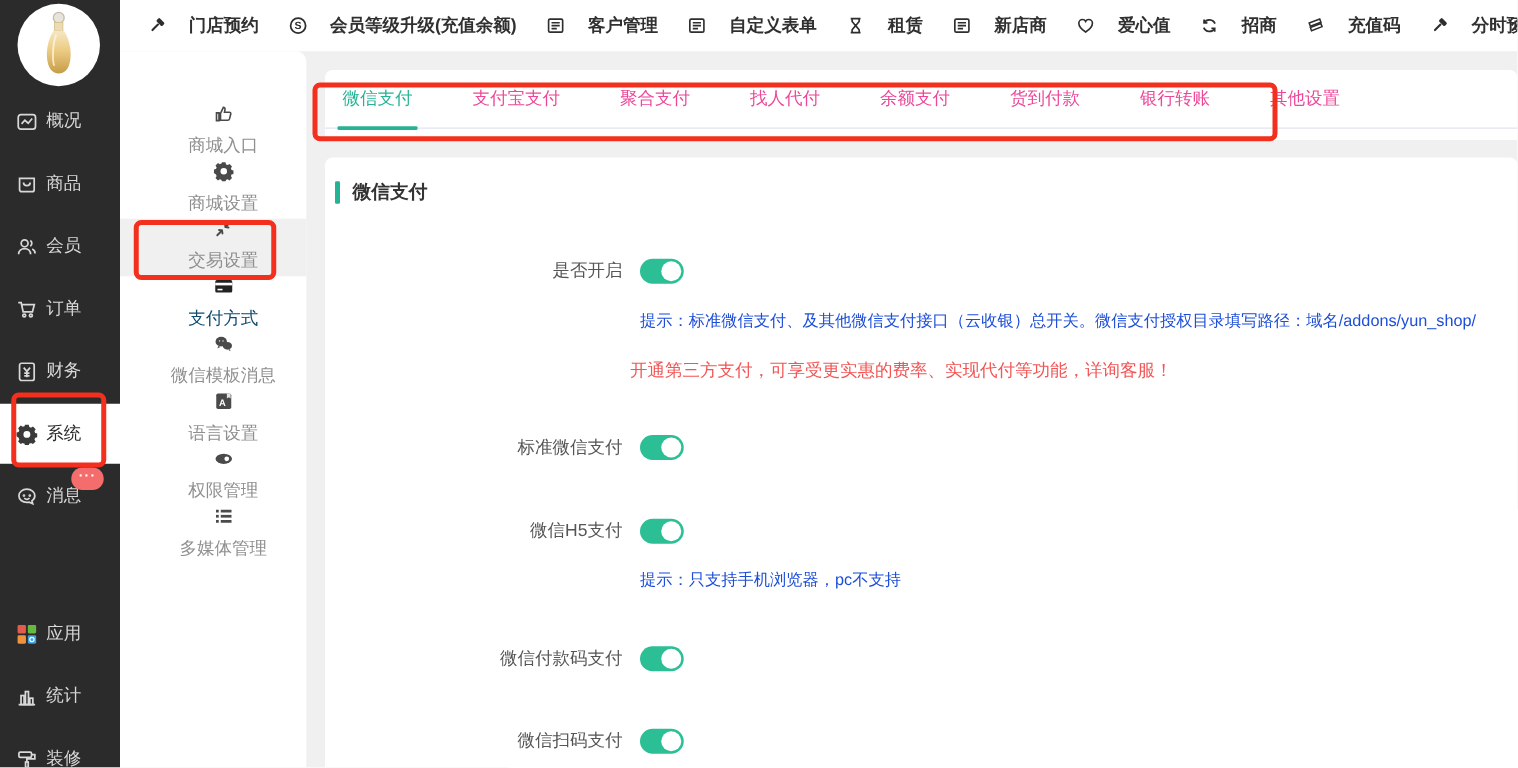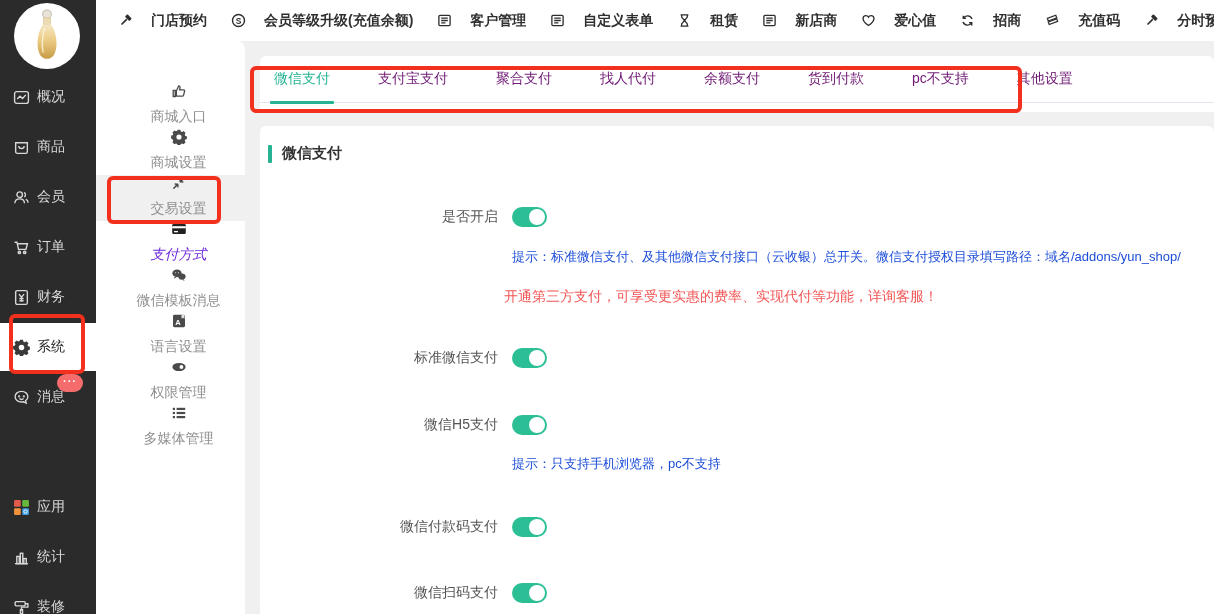--- a/index.html
+++ b/index.html
@@ -33,30 +33,30 @@
   .top-item svg{color:#2e2e2e;}
   .top-partial{position:absolute;right:-7px;top:13px;color:#2e2e2e;}
 
   
   .submenu{position:absolute;left:96px;top:41px;width:149px;height:573px;background:#fff;
            border-radius:0 8px 0 0;z-index:2;}
   .sub-item{position:absolute;left:0;width:149px;height:46px;display:flex;align-items:center;
             gap:9px;padding-left:16px;color:#8f8f8f;cursor:pointer;flex-direction:column;}
   .sub-item svg{color:#4a4a4a;}
   .sub-item.hovered{background:#f0f0f0;}
-  .sub-item.active{color:#6d28d9;font-style:italic;}
+  .sub-item.active{color:#0c4a6e;}
   .sub-item.active svg{color:#222;}
 
   
   .tabsbar{position:absolute;left:260px;top:56px;width:954px;height:56px;background:#fff;
            border-radius:6px 6px 0 0;z-index:1;}
   .tabs{display:flex;gap:40px;height:47px;align-items:center;padding-left:10px;
         border-bottom:1px solid #e4e4ee;}
   .tab{position:relative;height:47px;display:flex;align-items:center;padding:0 4px;
-       color:#701a75;cursor:pointer;white-space:nowrap;}
+       color:#ec4899;cursor:pointer;white-space:nowrap;}
   .tab.active{color:var(--teal);}
   .tab.active::after{content:"";position:absolute;left:0;right:0;bottom:-1px;height:3px;
                      background:var(--teal);border-radius:1px;}
 
   
   .content{position:absolute;left:260px;top:126px;width:954px;height:488px;background:#fff;
            border-radius:6px 6px 0 0;z-index:1;}
   .section-head{position:absolute;left:8px;top:18px;display:flex;align-items:center;gap:10px;}
   .section-bar{width:4px;height:18px;background:var(--teal);border-radius:1px;}
   .section-title{font-size:15px;font-weight:bold;color:#333;}
@@ -350,21 +350,21 @@
     <div class="tab">
         <span>找人代付</span>
       </div>
     <div class="tab">
         <span>余额支付</span>
       </div>
     <div class="tab">
         <span>货到付款</span>
       </div>
     <div class="tab">
-        <span>pc不支持</span>
+        <span>银行转账</span>
       </div>
     <div class="tab">
         <span>其他设置</span>
       </div>
   </div>
 </div>
 
 <div class="content">
   <div class="section-head">
     <div class="section-bar"></div>

